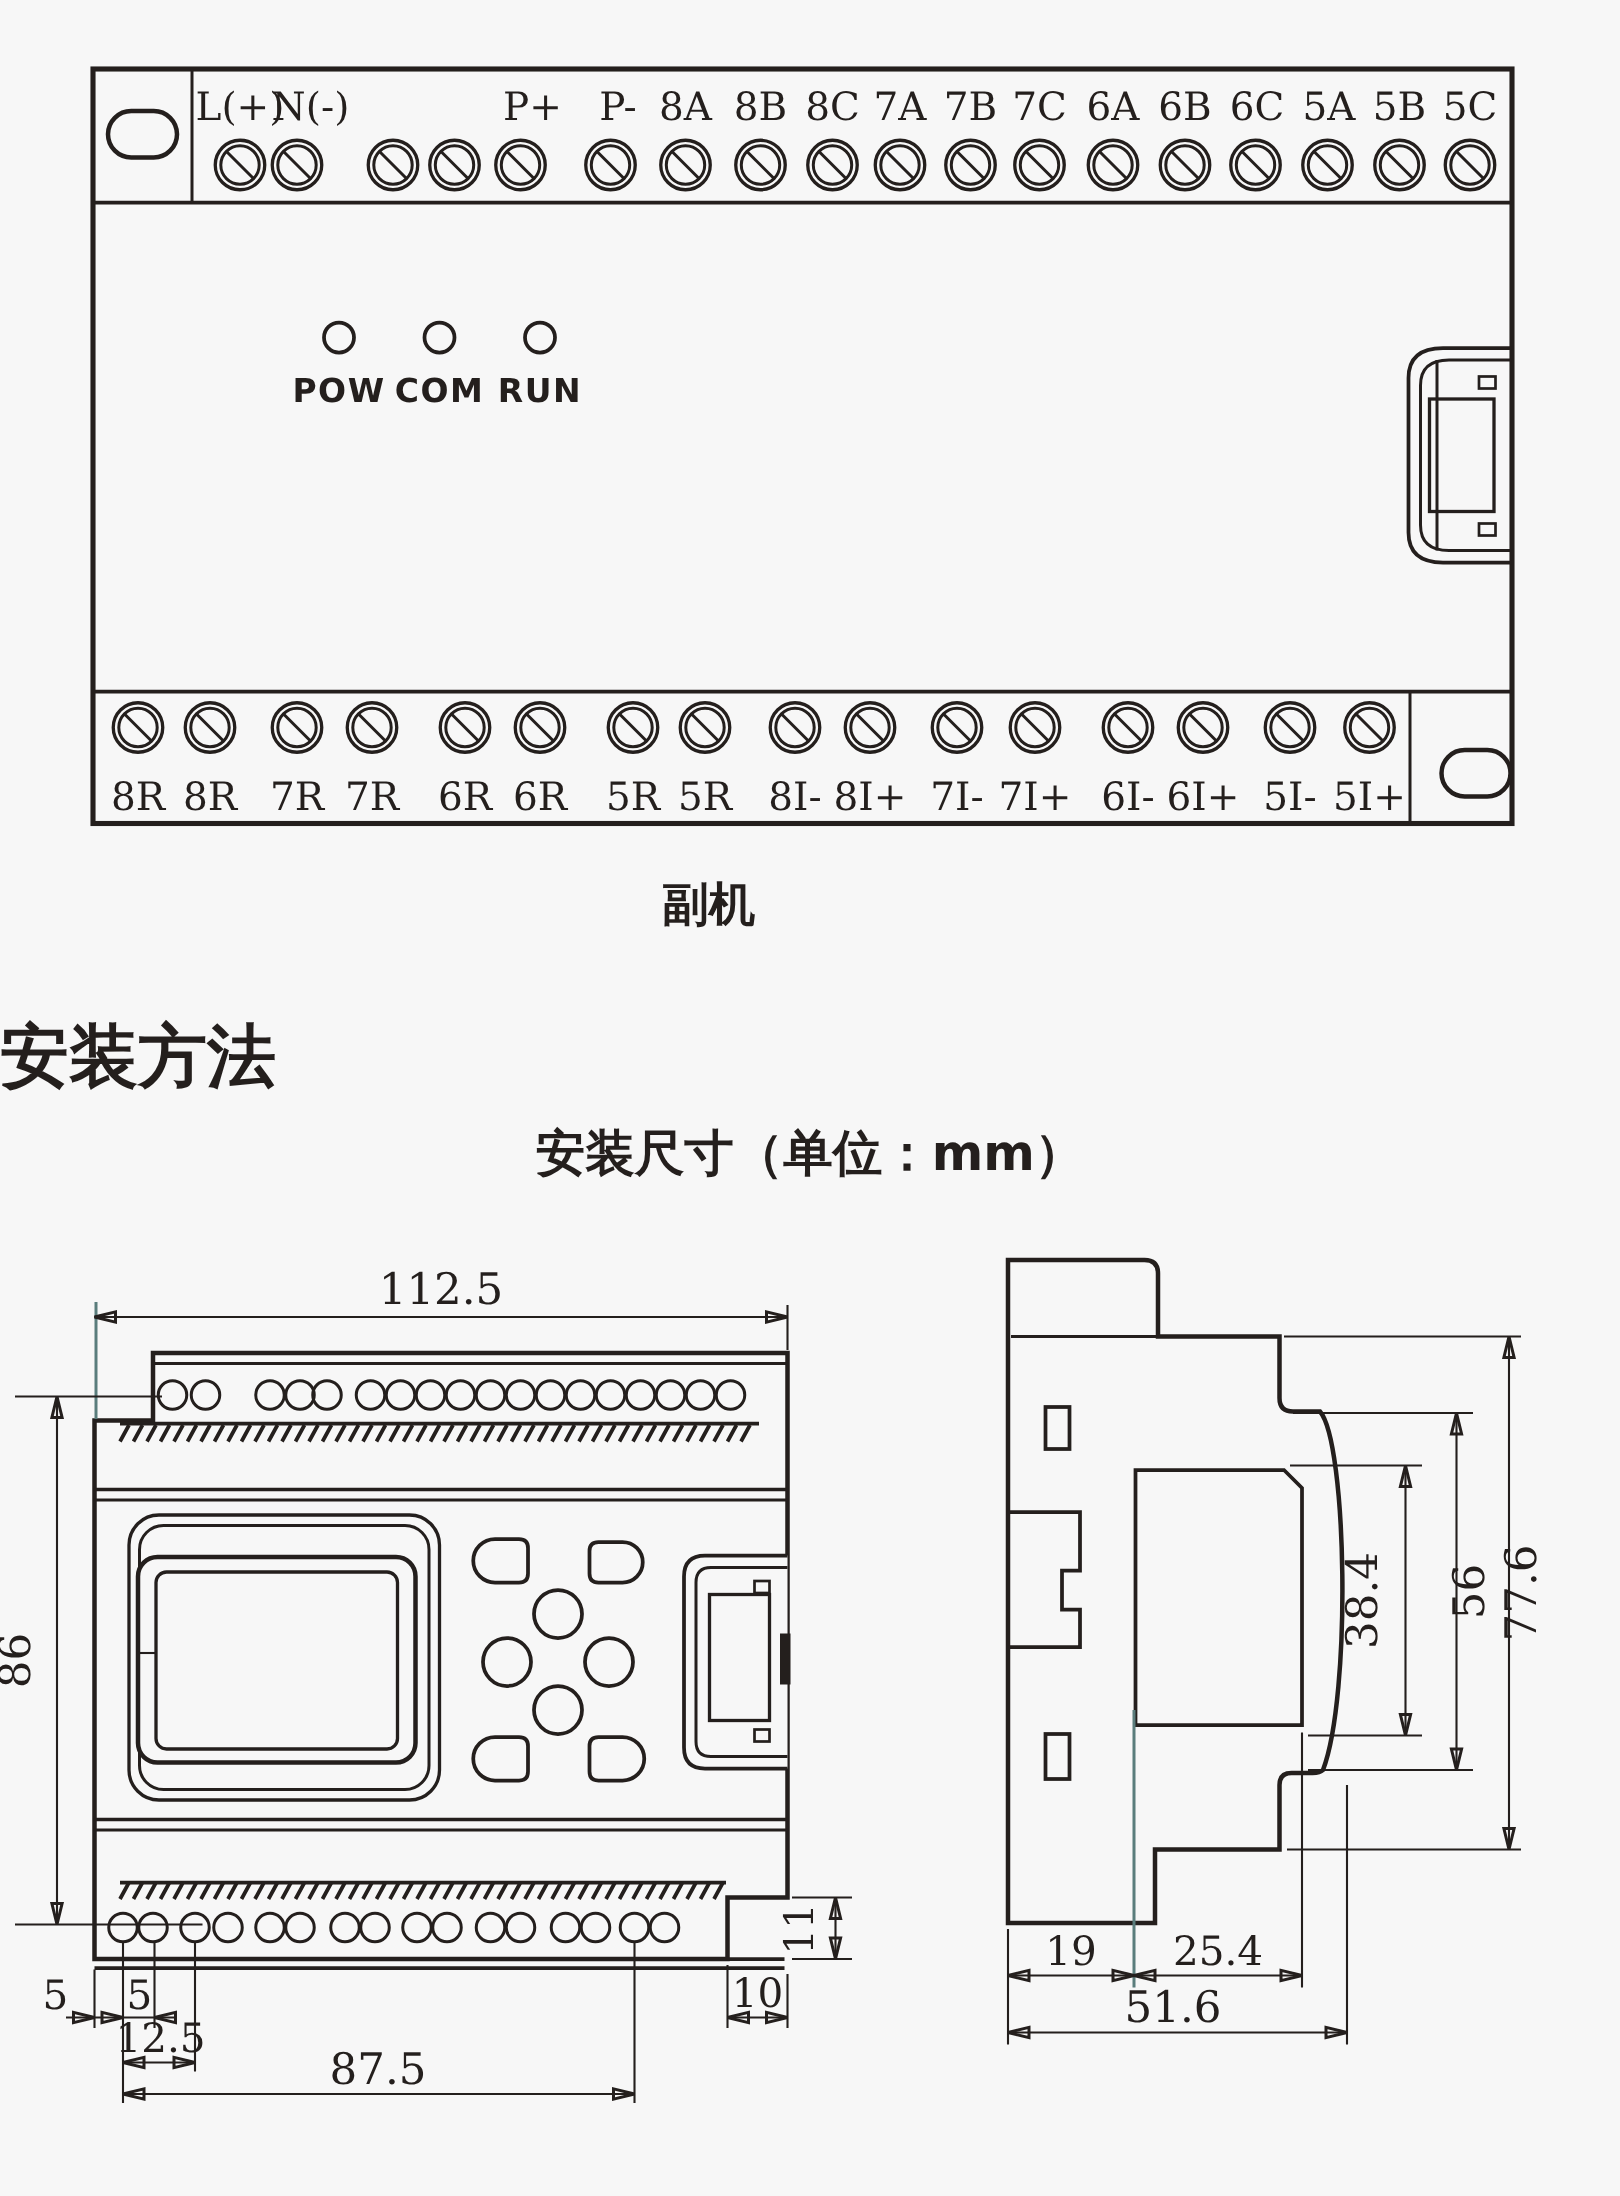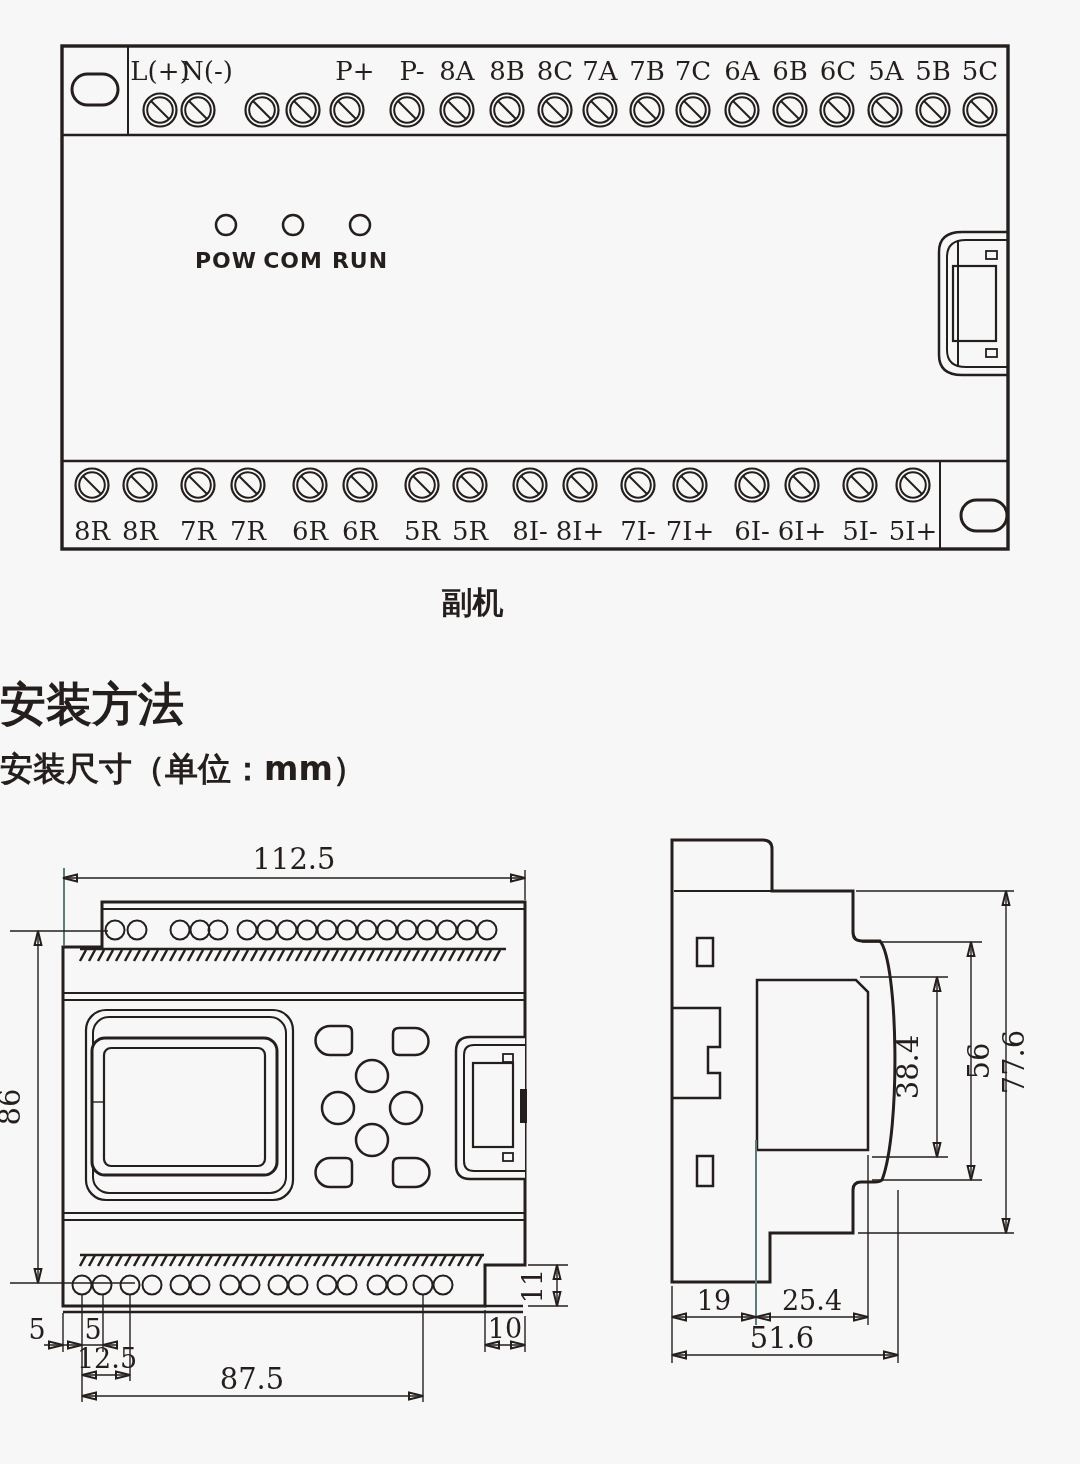--- a/index.html
+++ b/index.html
@@ -15,21 +15,21 @@
   .blackfill{fill:#241f1d;stroke:none;}
   .bgfill{fill:#f7f7f7;}
   .lbl{font-family:"DejaVu Serif","Liberation Serif",serif;font-size:26px;}
   .dim{font-family:"DejaVu Serif","Liberation Serif",serif;font-size:29px;}
   .dimS{font-family:"DejaVu Serif","Liberation Serif",serif;font-size:27px;}
   .led{font-family:"DejaVu Sans","Liberation Sans",sans-serif;font-size:22px;font-weight:bold;letter-spacing:1px;}
   .caption{position:absolute;top:582px;left:0;width:945px;text-align:center;
            font-family:"DejaVu Serif","Liberation Serif",serif;font-size:31px;font-weight:bold;}
   .title{position:absolute;top:674px;left:0;width:1080px;text-align:left;
          font-family:"DejaVu Sans","Liberation Sans",sans-serif;font-size:46px;font-weight:bold;}
-  .subtitle{position:absolute;top:747px;left:0;width:1080px;
+  .subtitle{position:absolute;top:747px;left:0;width:1080px;text-align:center;
             font-family:"DejaVu Sans","Liberation Sans",sans-serif;font-size:33px;font-weight:bold;}
 </style>
 </head>
 <body>
 
 <div class="page">
 
   <svg style="top:0" width="1080" height="565" viewBox="0 0 1080 565">
     <defs>
       <g id="screw">

